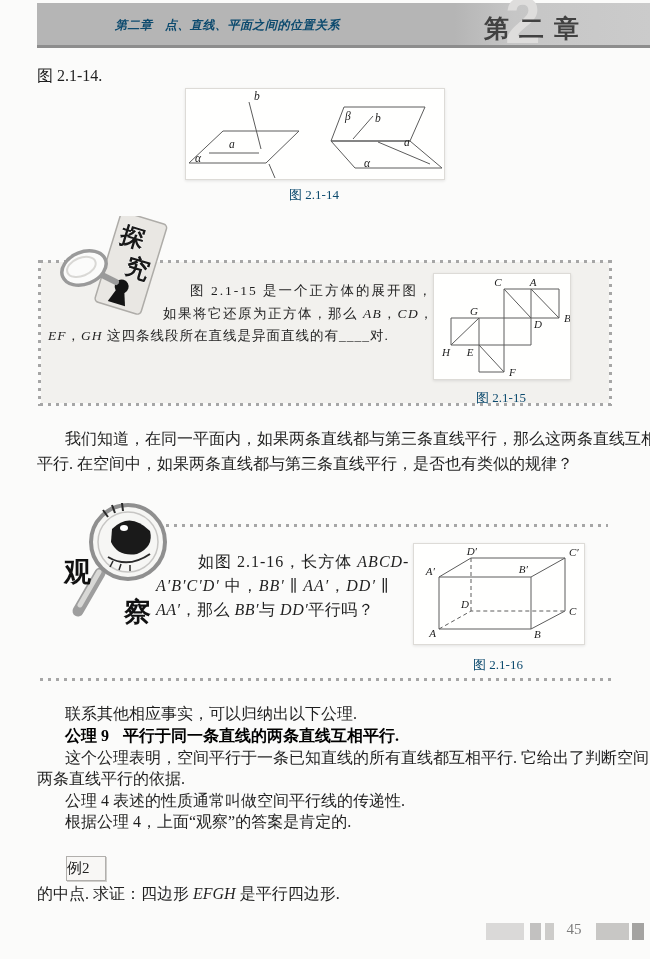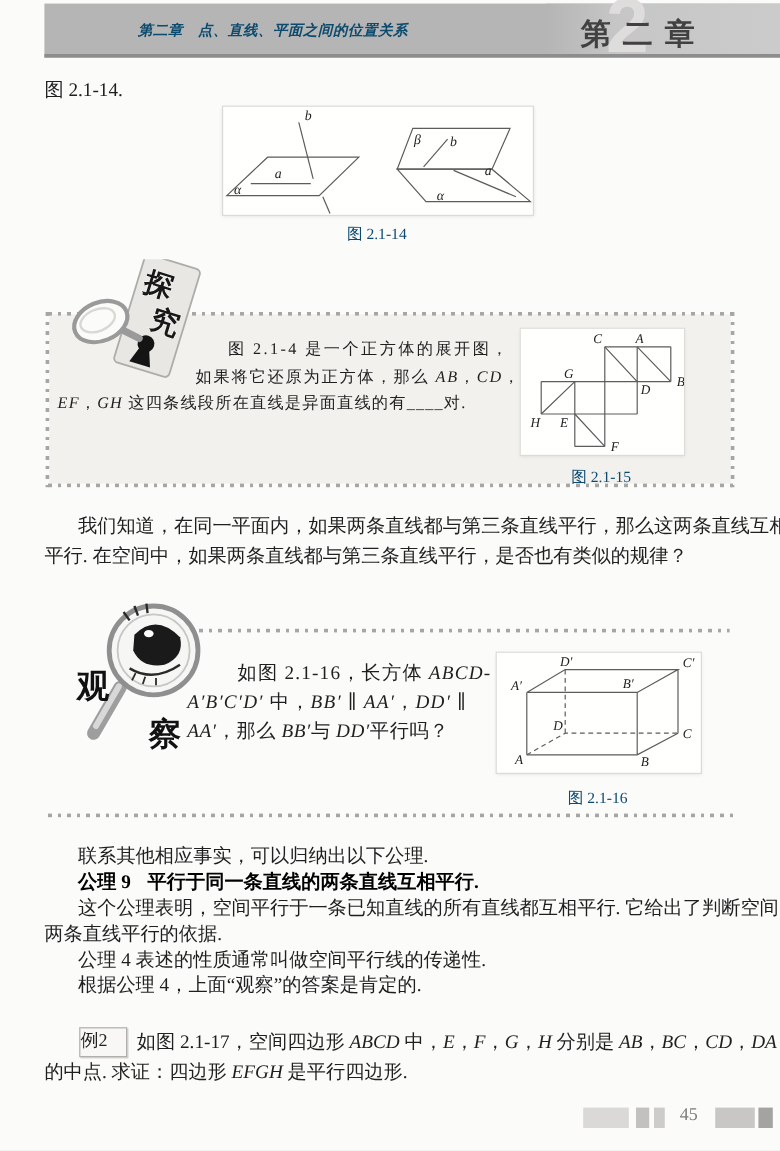--- a/index.html
+++ b/index.html
@@ -86,21 +86,21 @@
       <circle cx="70" cy="72" r="7" fill="#141414"></circle>
       <path d="M66 76 L61 90 L79 90 L74 76 Z" fill="#141414"></path>
     </g>
     <line x1="42" y1="58" x2="58" y2="66" stroke="#9a9a9a" stroke-width="6" stroke-linecap="round"></line>
     <g transform="rotate(-22 26 52)">
       <ellipse cx="26" cy="52" rx="23" ry="16" fill="#fbfbfa" stroke="#9a9a9a" stroke-width="3.5"></ellipse>
       <ellipse cx="24" cy="50" rx="15" ry="9" fill="none" stroke="#d9d8d5" stroke-width="2"></ellipse>
     </g>
   </svg>
 
-  <div class="tline small" style="left:190px;top:281px;letter-spacing:2px;">图 2.1-4 是一个正方体的展开图，</div>
+  <div class="tline small" style="left:190px;top:281px;letter-spacing:2px;">图 2.1-15 是一个正方体的展开图，</div>
   <div class="tline small" style="left:163px;top:304px;letter-spacing:1.5px;">如果将它还原为正方体，那么 <i>AB</i>，<i>CD</i>，</div>
   <div class="tline small" style="left:48px;top:326px;letter-spacing:1px;"><i>EF</i>，<i>GH</i> 这四条线段所在直线是异面直线的有____对.</div>
 
   <div class="panel" style="left:433px;top:273px;width:136px;height:105px;">
     <svg width="136" height="105" viewBox="0 0 136 105">
       <g stroke="#5c5c5c" stroke-width="1" fill="none">
         <path d="M70 15 H125 M17 44 H125 M17 71 H97 M45 98 H70"></path>
         <path d="M17 44 V71 M45 44 V98 M70 15 V98 M97 15 V71 M125 15 V44"></path>
         <path d="M70 15 L97 44 M97 15 L125 44 M45 44 L17 71 M45 71 L70 98"></path>
       </g>
@@ -175,21 +175,20 @@
   <div class="tline" style="left:65px;top:704px;">联系其他相应事实，可以归纳出以下公理.</div>
   <div class="tline bold" style="left:65px;top:726px;">
     <span>公理 9</span><span style="display:inline-block;width:14px;"></span><span>平行于同一条直线的两条直线互相平行.</span>
   </div>
   <div class="tline" style="left:37px;top:769px;">两条直线平行的依据.</div>
   <div class="tline" style="left:65px;top:748px;">这个公理表明，空间平行于一条已知直线的所有直线都互相平行. 它给出了判断空间</div>
   <div class="tline" style="left:65px;top:791px;">公理 4 表述的性质通常叫做空间平行线的传递性.</div>
   <div class="tline" style="left:65px;top:812px;">根据公理 4，上面“观察”的答案是肯定的.</div>
 
   <div class="ex-box">例2</div>
-  <div class="tline" style="left:114px;top:859px;">如图 2.1-17，空间四边形 <i>ABCD</i> 中，<i>E</i>，<i>F</i>，<i>G</i>，<i>H</i> 分别是 <i>AB</i>，<i>BC</i>，<i>CD</i>，<i>DA</i></div>
   <div class="tline" style="left:37px;top:884px;">的中点. 求证：四边形 <i>EFGH</i> 是平行四边形.</div>
 
   <div class="fblock" style="left:486px;width:38px;background:#dad9d8;"></div>
   <div class="fblock" style="left:530px;width:11px;background:#c2c1c0;"></div>
   <div class="fblock" style="left:545px;width:9px;background:#cdccca;"></div>
   <div class="pagenum">45</div>
   <div class="fblock" style="left:596px;width:33px;background:#c8c7c5;"></div>
   <div class="fblock" style="left:632px;width:12px;background:#a4a3a1;"></div>
 
 </div>

